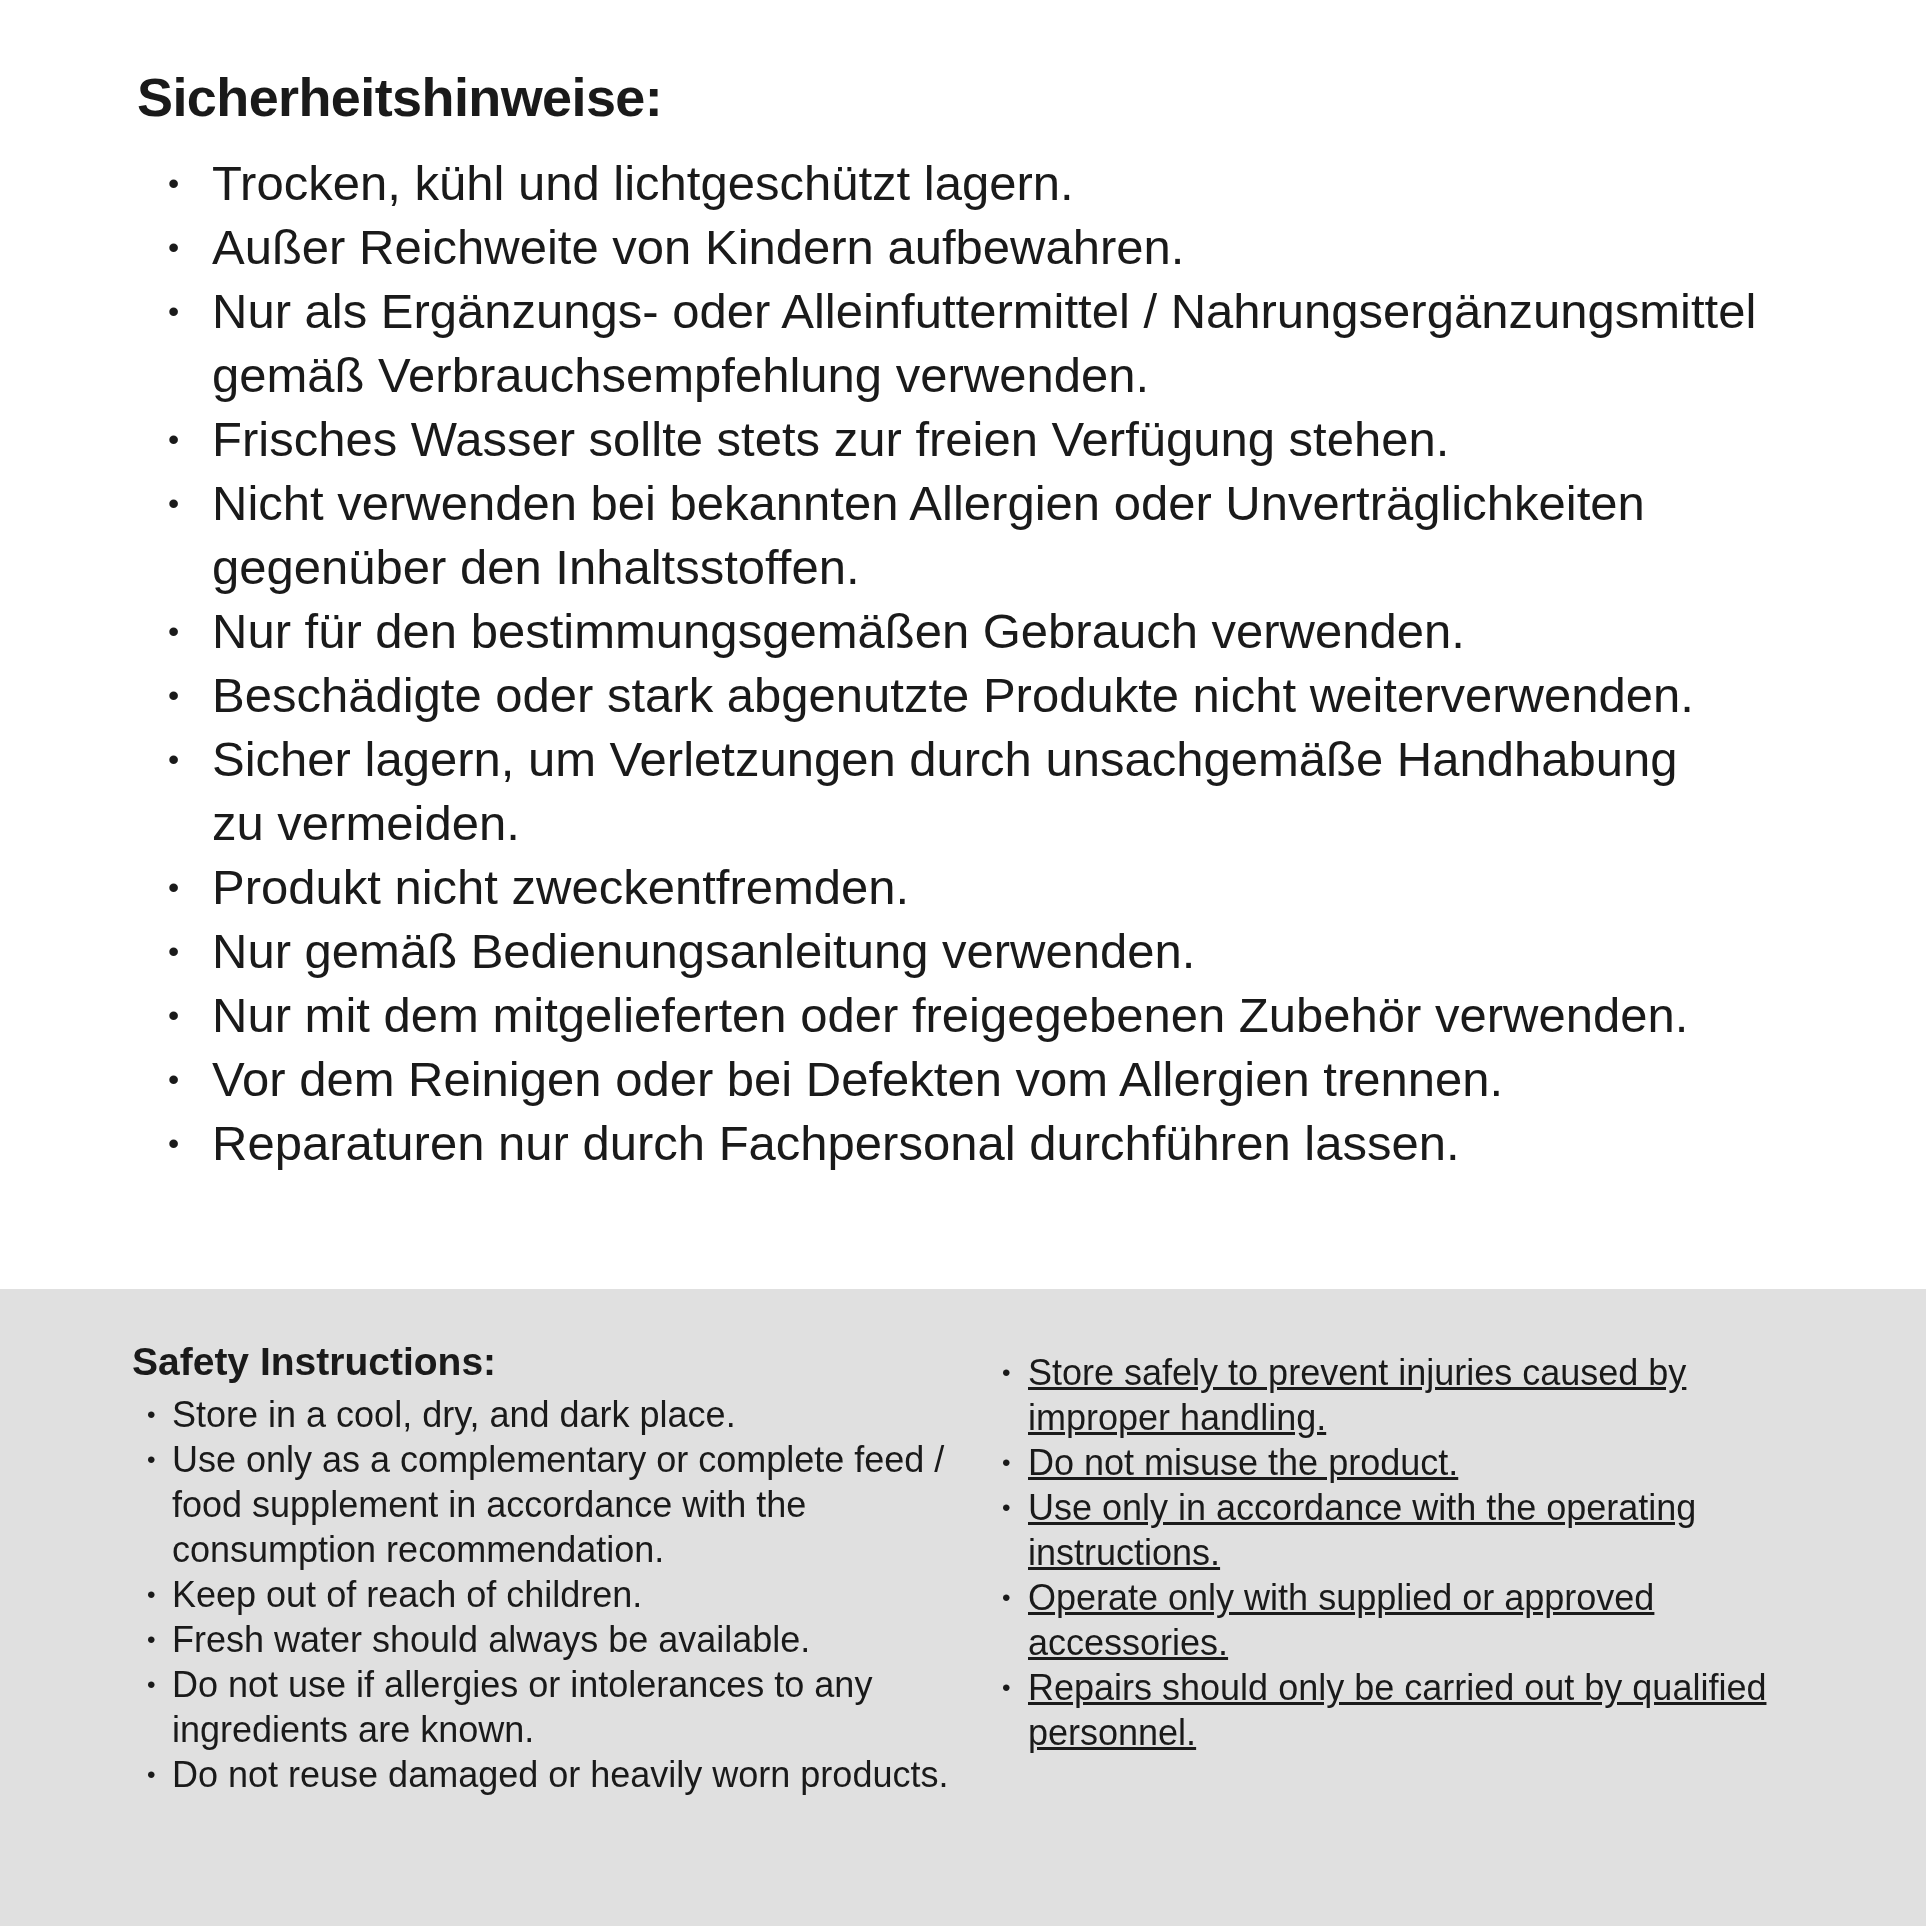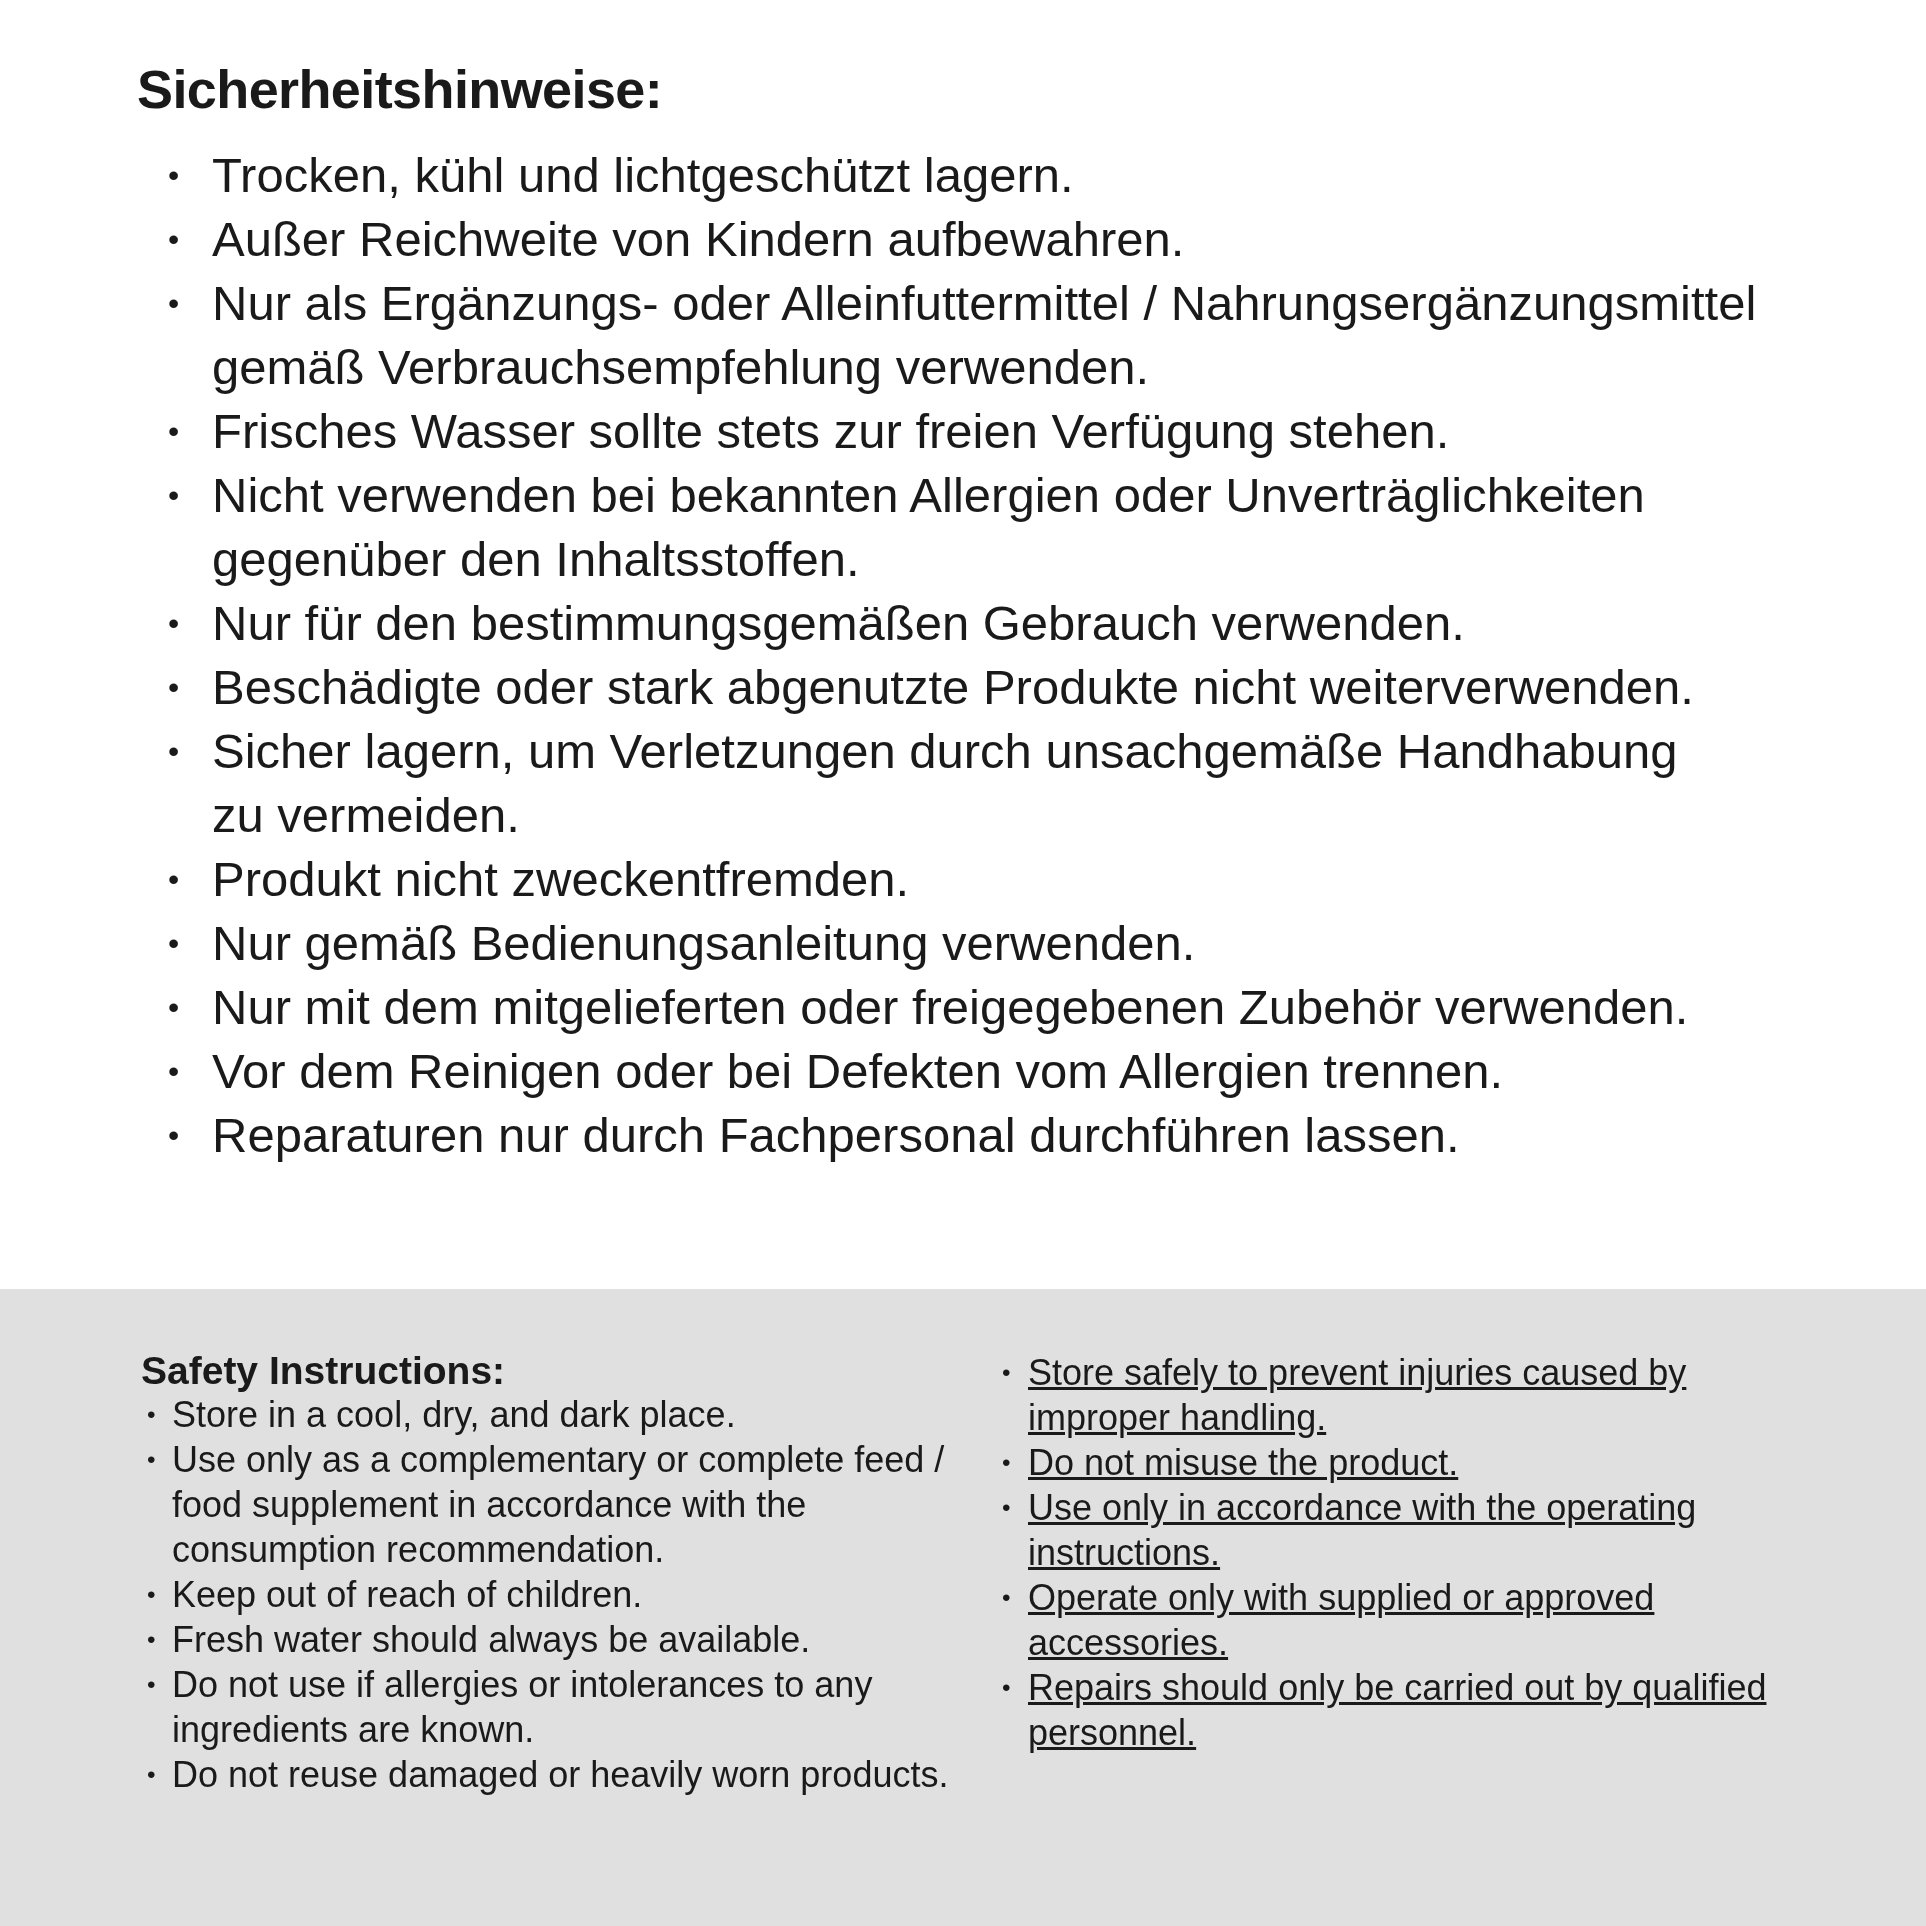--- a/index.html
+++ b/index.html
@@ -7,21 +7,21 @@
     width: 1926px; height: 1926px;
     background: #ffffff;
     font-family: "Liberation Sans", "DejaVu Sans", sans-serif;
     color: #1a1a1a;
     position: relative;
     overflow: hidden;
   }
   .page { position: absolute; inset: 0; }
 
   
-  .de-section { position: absolute; left: 0; top: 0; width: 1926px; height: 1289px; background: #ffffff; }
+  .de-section { position: absolute; left: 0; top: 8px; width: 1926px; height: 1289px; background: #ffffff; }
   .de-title {
     position: absolute; left: 137px; top: 62px;
     font-size: 54px; font-weight: 700; line-height: 1; margin: 0;
     letter-spacing: -0.6px;
   }
   .de-list {
     position: absolute; left: 137px; top: 143px;
     width: 1772px; margin: 0; padding: 0; list-style: none;
     font-size: 49px; line-height: 64px;
   }
@@ -29,21 +29,21 @@
   .de-list li::before {
     content: "\2022";
     position: absolute; left: 31px; top: 0;
     font-size: 32px; line-height: 64px;
   }
 
   
   .en-section { position: absolute; left: 0; top: 1289px; width: 1926px; height: 638px; background: #e0e0e0; }
   .en-title {
     position: absolute; left: 125px; top: 45px;
-    font-size: 39px; font-weight: 700; line-height: 1.1; margin: 16px;
+    font-size: 39px; font-weight: 700; line-height: 1.1; margin: 7px;
   }
   .en-list {
     position: absolute; margin: 0; padding: 0; list-style: none;
     font-size: 36px; line-height: 45px;
   }
   .en-list li { position: relative; padding-left: 47px; }
   .en-list li::before {
     content: "\2022";
     position: absolute; left: 22px; top: 0;
     font-size: 24.4px; line-height: 45px;

